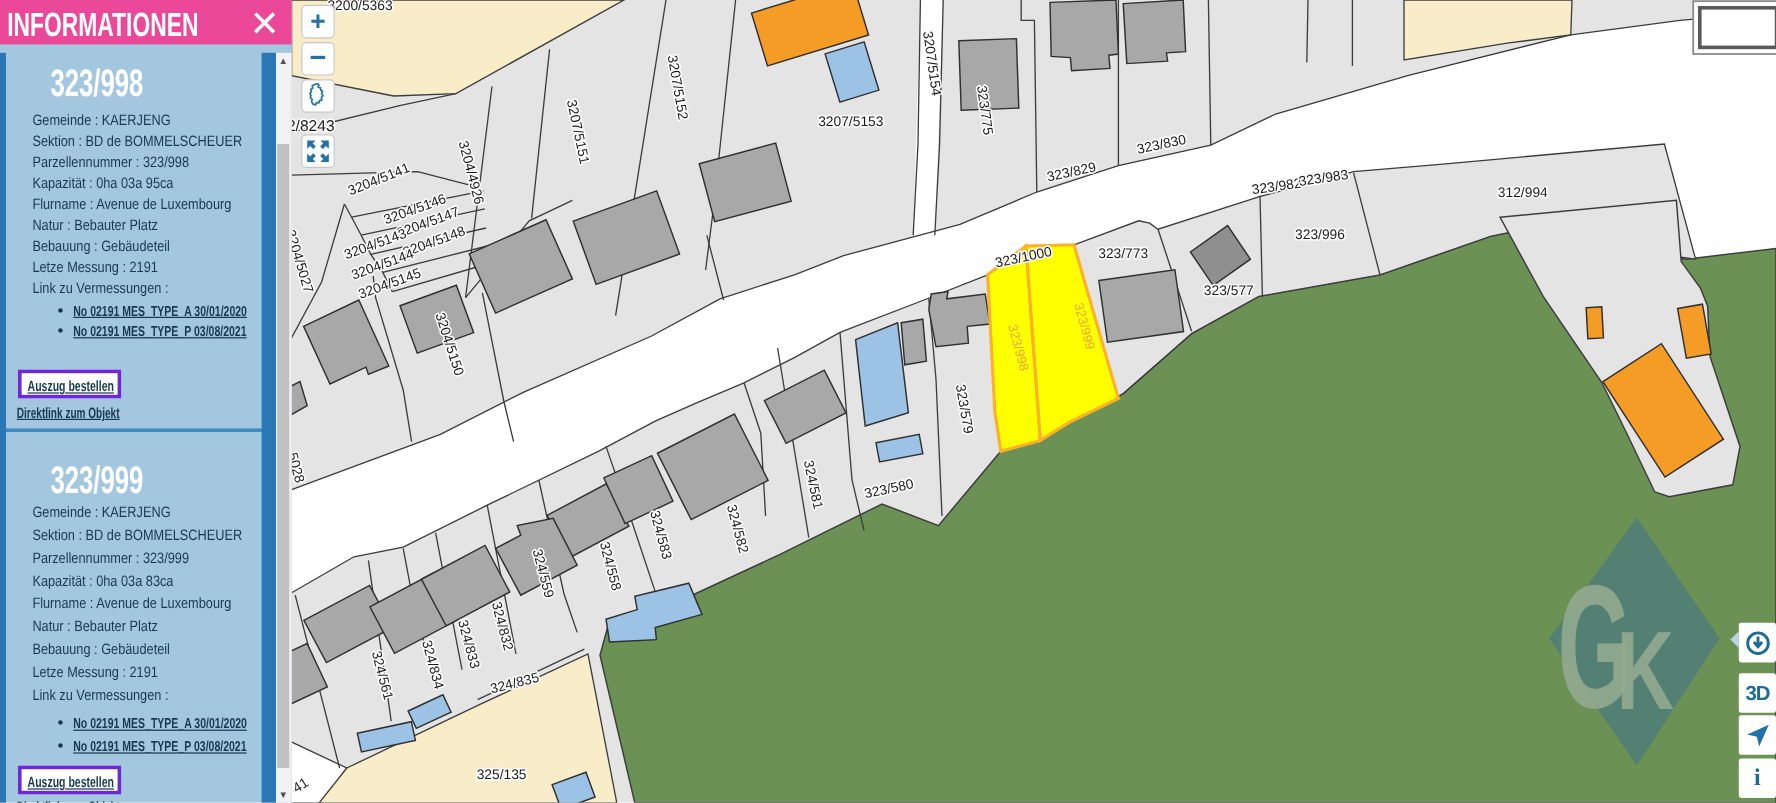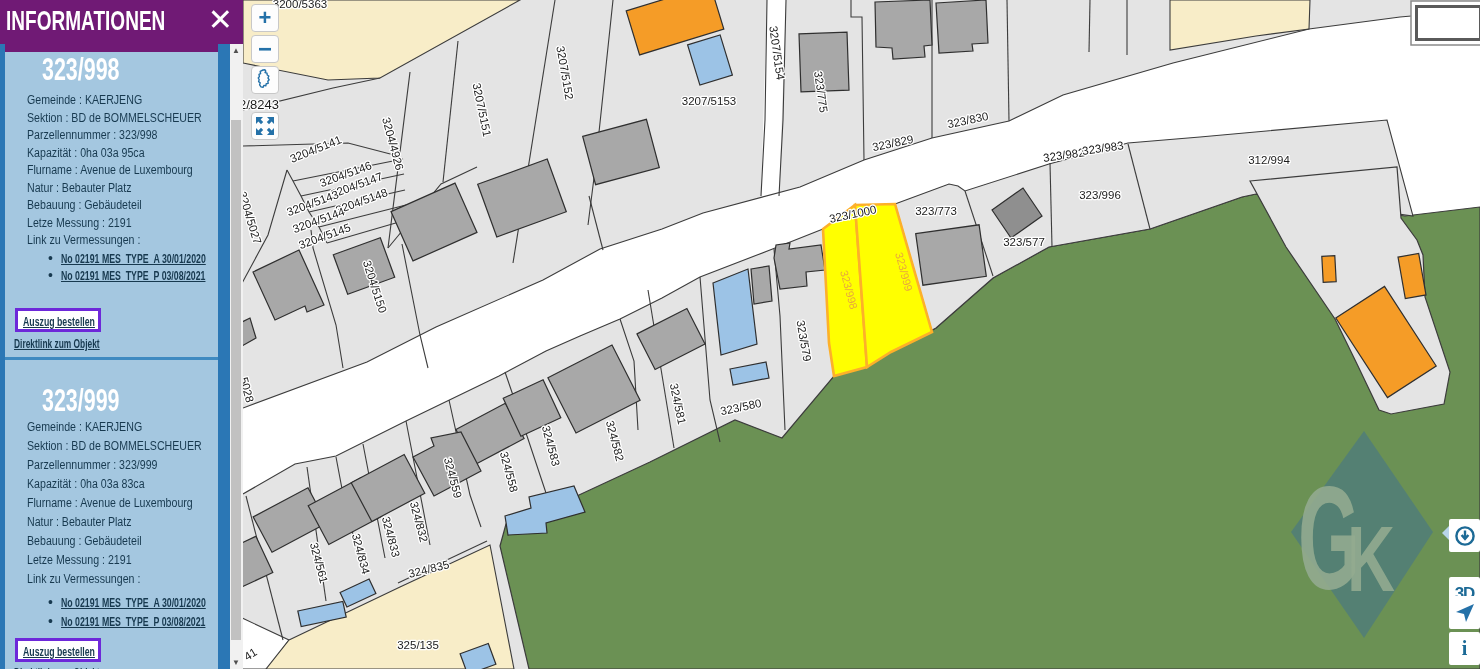--- a/index.html
+++ b/index.html
@@ -1,19 +1,19 @@
 <!DOCTYPE html>
 <html><head><meta charset="utf-8">
 <style>
 * { margin:0; padding:0; box-sizing:border-box; }
 html,body { width:1480px; height:669px; overflow:hidden; font-family:"Liberation Sans", sans-serif; }
 #stage { position:relative; width:1480px; height:669px; background:#fff; }
 #map { position:absolute; left:243px; top:0; }
 #sidebar { position:absolute; left:0; top:0; width:243px; height:669px; background:#a4c7e0; }
-#sbhead { position:absolute; left:0; top:0; width:243px; height:52px; background:#701a75; }
+#sbhead { position:absolute; left:0; top:0; width:243px; height:37px; background:#ec4899; }
 #sbtitle { position:absolute; left:6px; top:5px; color:#fff; font-size:28px; font-weight:bold; transform:scaleX(.68); transform-origin:left; white-space:nowrap; }
 #sbx { position:absolute; right:10px; top:2px; color:#fff; font-size:30px; font-weight:300; }
 #sbbody { position:absolute; left:0; top:0; width:231px; height:669px; }
 .secttitle { position:absolute; left:42px; color:#fff; font-size:32px; font-weight:bold; transform:scaleX(.67); transform-origin:left; white-space:nowrap; }
 .irow { position:absolute; left:27px; color:#17394f; font-size:12.5px; white-space:nowrap; transform:scaleX(.85); transform-origin:left; }
 .blt { position:absolute; left:48px; color:#17394f; font-size:12px; white-space:nowrap; }
 .bdot { font-size:14px; margin-right:8px; }
 .blink { font-weight:bold; text-decoration:underline; transform:scaleX(.73); transform-origin:left; display:inline-block; }
 .abtn { position:absolute; left:15px; width:86px; height:24px; background:#fff; border:3px solid #6d28d9; color:#17394f; font-size:12.5px; font-weight:bold; white-space:nowrap; overflow:hidden; }
 .abtxt { display:inline-block; transform:scaleX(.70); transform-origin:left; text-decoration:underline; margin-left:5px; line-height:23px; }
@@ -191,21 +191,21 @@
 <path d="M19 19 L12 19 L14.4 16.6 L11.8 14 L14 11.8 L16.6 14.4 L19 12 Z"></path>
 </svg>
 </div>
 <div class="rbtn" style="top:519px;">
 <svg width="22" height="22" viewBox="0 0 22 22">
         <circle cx="11" cy="11" r="8.6" fill="none" stroke="#1c6a96" stroke-width="2.4"></circle>
         <path d="M11 5.5 L11 13 M7.6 10 L11 14 L14.4 10" stroke="#1c6a96" stroke-width="2.4" fill="none"></path>
       </svg>
 <div class="tab"></div>
 </div>
-<div class="rbtn" style="top:561px;color:#1c6a96;font-weight:bold;font-size:17px;letter-spacing:-1px;margin-top:16px;">3D</div>
+<div class="rbtn" style="top:561px;color:#1c6a96;font-weight:bold;font-size:17px;letter-spacing:-1px;">3D</div>
 <div class="rbtn" style="top:596px;">
 <svg width="22" height="22" viewBox="0 0 22 22">
         <path d="M20 2 L12 20 L10 12 L2 10 Z" fill="#2471a8"></path>
       </svg>
 </div>
 <div class="rbtn" style="top:632px;color:#1c6a96;font-weight:bold;font-size:20px;font-family:'Liberation Serif',serif;">i</div>
 
 <div id="sidebar">
   <div id="sbhead">
         <span id="sbtitle">INFORMATIONEN</span>

